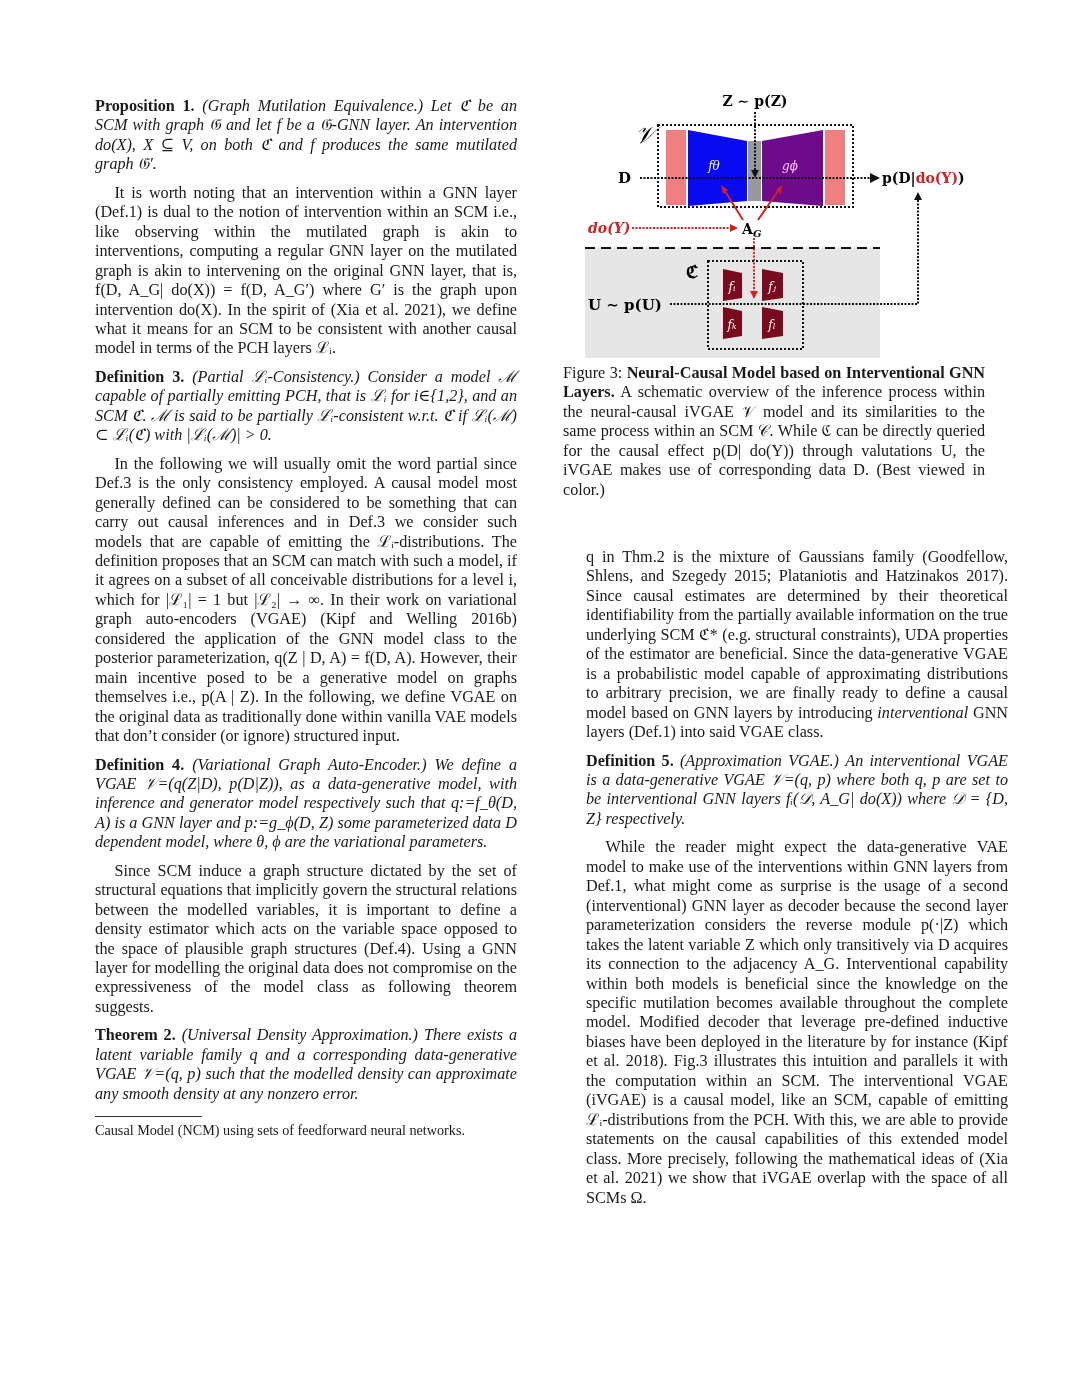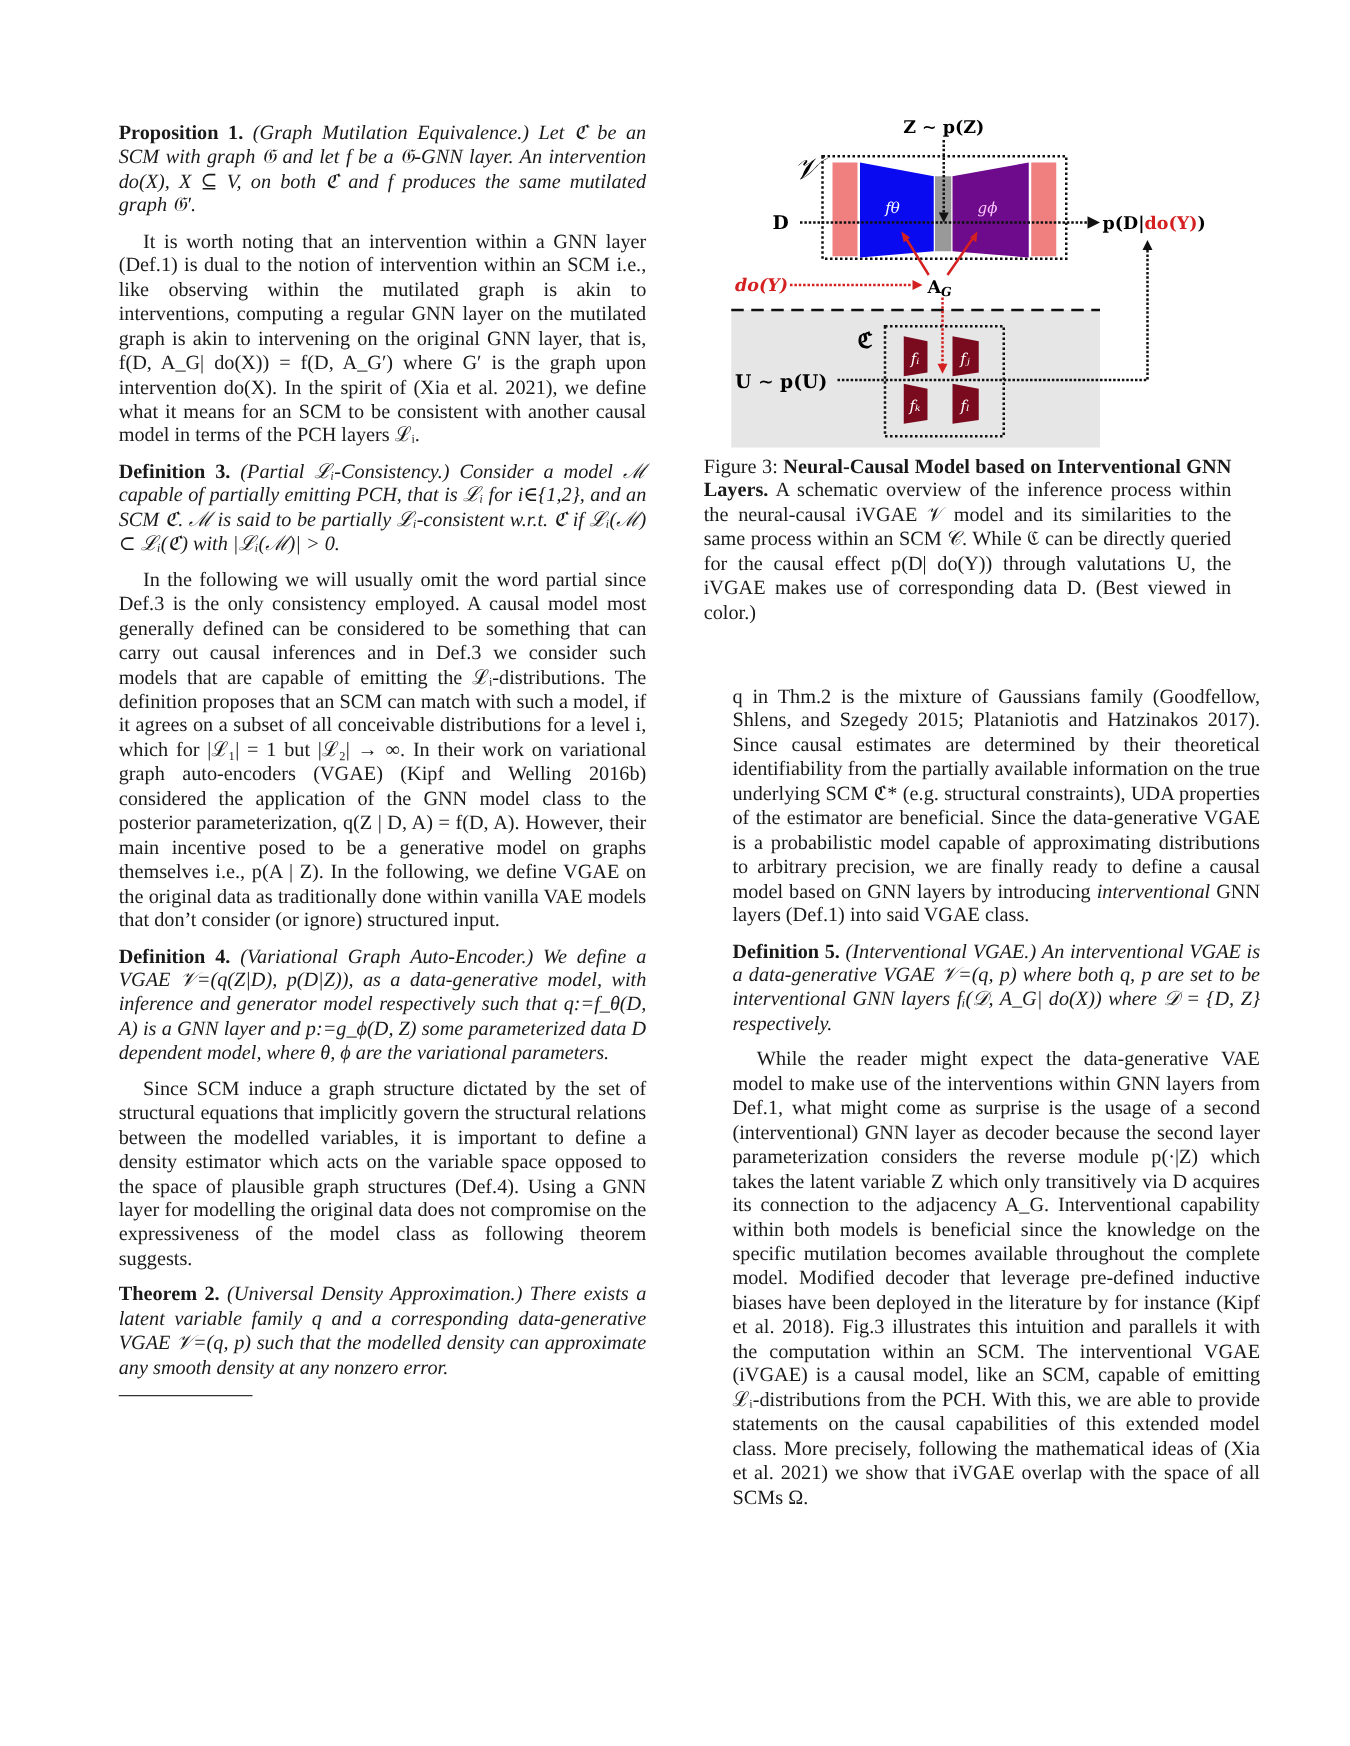--- a/index.html
+++ b/index.html
@@ -43,20 +43,21 @@
     <span class="paren">(Variational Graph Auto-Encoder.)</span>
     <span class="body-it">We define a VGAE 𝒱=(q(Z|D), p(D|Z)), as a data-generative model, with inference and generator model respectively such that q:=f_θ(D, A) is a GNN layer and p:=g_ϕ(D, Z) some parameterized data D dependent model, where θ, ϕ are the variational parameters.</span>
   </p>
   <p class="para">Since SCM induce a graph structure dictated by the set of structural equations that implicitly govern the structural relations between the modelled variables, it is important to define a density estimator which acts on the variable space opposed to the space of plausible graph structures (Def.4). Using a GNN layer for modelling the original data does not compromise on the expressiveness of the model class as following theorem suggests.</p>
   <p class="block">
     <span class="lead">Theorem 2.</span>
     <span class="paren">(Universal Density Approximation.)</span>
     <span class="body-it">There exists a latent variable family q and a corresponding data-generative VGAE 𝒱=(q, p) such that the modelled density can approximate any smooth density at any nonzero error.</span>
   </p>
   <div class="footnote-rule"></div>
+  <p class="footnote">Causal Model (NCM) using sets of feedforward neural networks.</p>
 </div>
 
 <div class="figure">
   <svg class="fig-svg" viewBox="0 0 410 280">
 
     <rect x="5" y="160" width="295" height="110" id="scm-bg" fill="#e6e6e6"></rect>
 
     <line x1="5" y1="160" x2="300" y2="160" stroke="#111" stroke-width="2" stroke-dasharray="10,6"></line>
 
     <rect x="78" y="37" width="195" height="82" fill="none" stroke="#111" stroke-width="2" stroke-dasharray="2,2"></rect>
@@ -125,17 +126,17 @@
 </div>
 
 <div class="col col-right">
   <p>
     <span>q in Thm.2 is the mixture of Gaussians family (Goodfellow, Shlens, and Szegedy 2015; Plataniotis and Hatzinakos 2017). Since causal estimates are determined by their theoretical identifiability from the partially available information on the true underlying SCM ℭ* (e.g. structural constraints), UDA properties of the estimator are beneficial. Since the data-generative VGAE is a probabilistic model capable of approximating distributions to arbitrary precision, we are finally ready to define a causal model based on GNN layers by introducing</span>
     <span class="body-it">interventional</span>
     <span>GNN layers (Def.1) into said VGAE class.</span>
   </p>
   <p class="block">
     <span class="lead">Definition 5.</span>
-    <span class="paren">(Interventional VGAE.)</span>
+    <span class="paren">(Approximation VGAE.)</span>
     <span class="body-it">An interventional VGAE is a data-generative VGAE 𝒱=(q, p) where both q, p are set to be interventional GNN layers fᵢ(𝒟, A_G| do(X)) where 𝒟 = {D, Z} respectively.</span>
   </p>
   <p class="para">While the reader might expect the data-generative VAE model to make use of the interventions within GNN layers from Def.1, what might come as surprise is the usage of a second (interventional) GNN layer as decoder because the second layer parameterization considers the reverse module p(·|Z) which takes the latent variable Z which only transitively via D acquires its connection to the adjacency A_G. Interventional capability within both models is beneficial since the knowledge on the specific mutilation becomes available throughout the complete model. Modified decoder that leverage pre-defined inductive biases have been deployed in the literature by for instance (Kipf et al. 2018). Fig.3 illustrates this intuition and parallels it with the computation within an SCM. The interventional VGAE (iVGAE) is a causal model, like an SCM, capable of emitting ℒᵢ-distributions from the PCH. With this, we are able to provide statements on the causal capabilities of this extended model class. More precisely, following the mathematical ideas of (Xia et al. 2021) we show that iVGAE overlap with the space of all SCMs Ω.</p>
 </div>
 
 </body></html>

